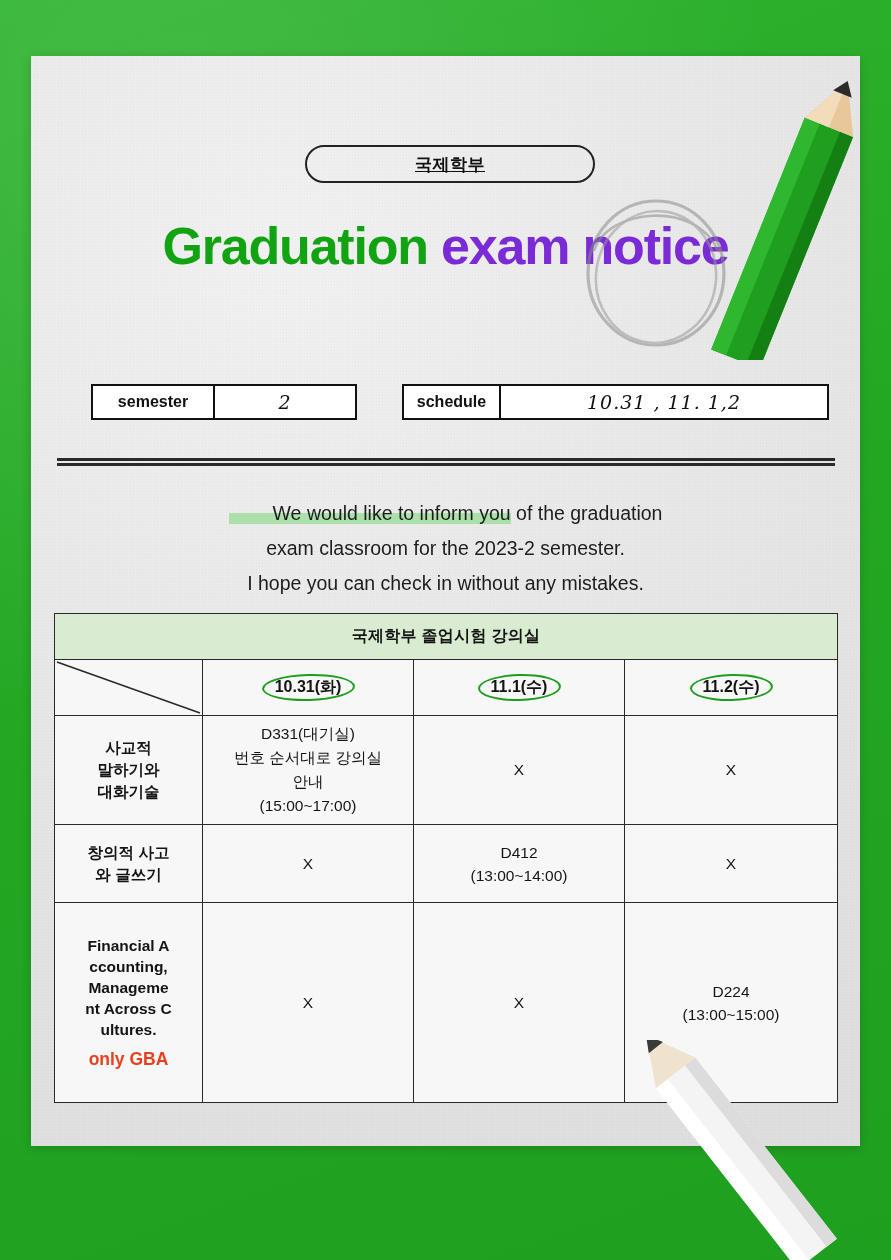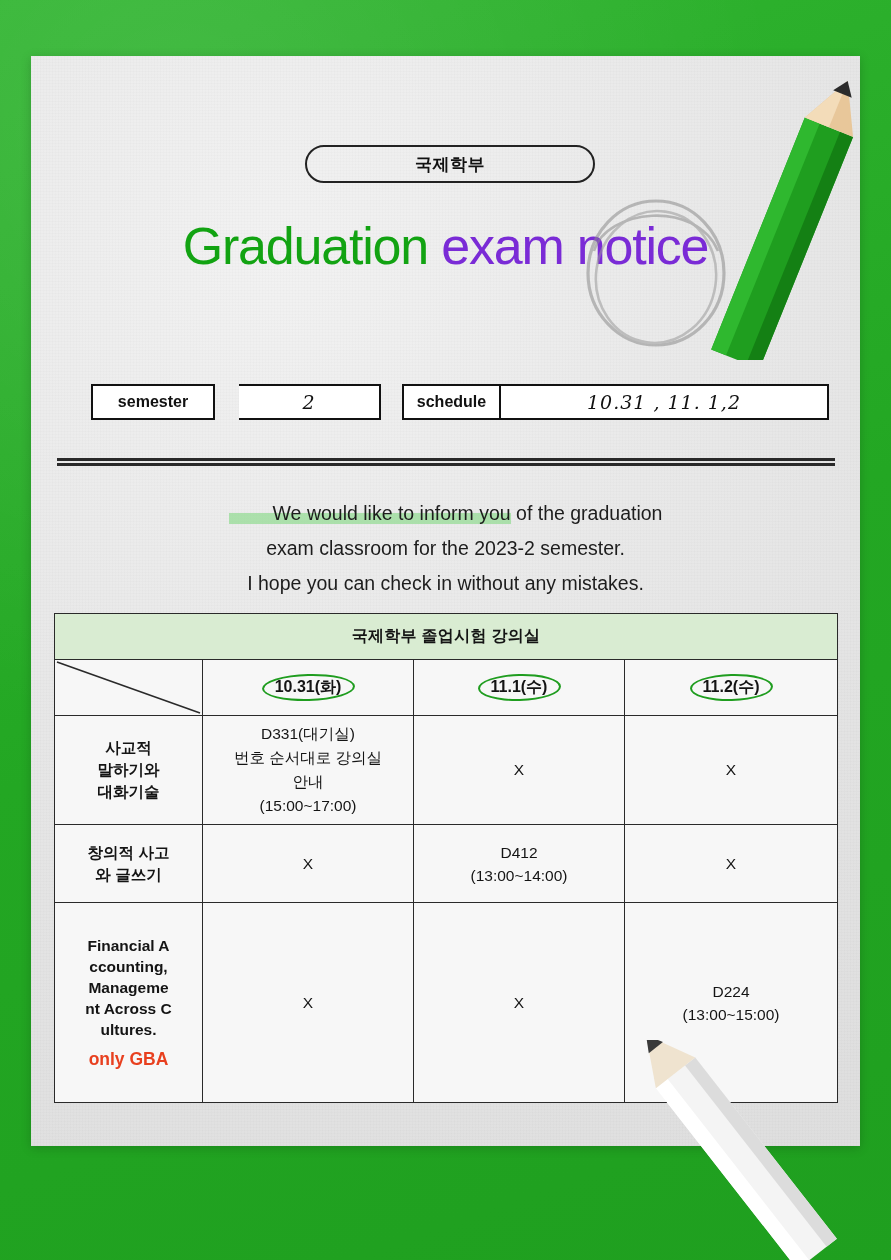--- a/index.html
+++ b/index.html
@@ -49,29 +49,30 @@
   .dept-pill {
     position: absolute;
     left: 274px; top: 89px;
     width: 290px; height: 38px;
     border: 2.5px solid #222;
     border-radius: 19px;
     background: transparent;
     display: flex; align-items: center; justify-content: center;
     font-size: 17px; font-weight: 700; color: #111;
     letter-spacing: .5px;
+    text-decoration: underline;
   }
 
   
   .title {
     position: absolute;
     left: 0; top: 160px; width: 829px;
     text-align: center;
     font-size: 52px;
-    font-weight: 400;
+    font-weight: 700;
     letter-spacing: -1.2px;
     white-space: nowrap;
   }
   .title .t1 { color: #12a312; }
   .title .t2 { color: #7a2bd6; }
 
   
   .scribble {
     position: absolute;
     left: 545px; top: 125px;
@@ -98,21 +99,21 @@
     border: 2.5px solid #111;
     border-left: none;
     background: #fff;
     display: flex; align-items: center; justify-content: center;
     font-family: "DejaVu Serif", serif;
     font-style: italic;
     font-size: 19px;
     color: #111;
     letter-spacing: 1px;
   }
-  #field-semester { left: 60px; top: 328px; gap: 24px; }
+  #field-semester { left: 60px; top: 328px; }
   #field-semester .label { width: 124px; }
   #field-semester .value { width: 142px; }
 
   #field-schedule { left: 371px; top: 328px; }
   #field-schedule .label { width: 99px; }
   #field-schedule .value { width: 328px; }
 
   
   .rule {
     position: absolute;

